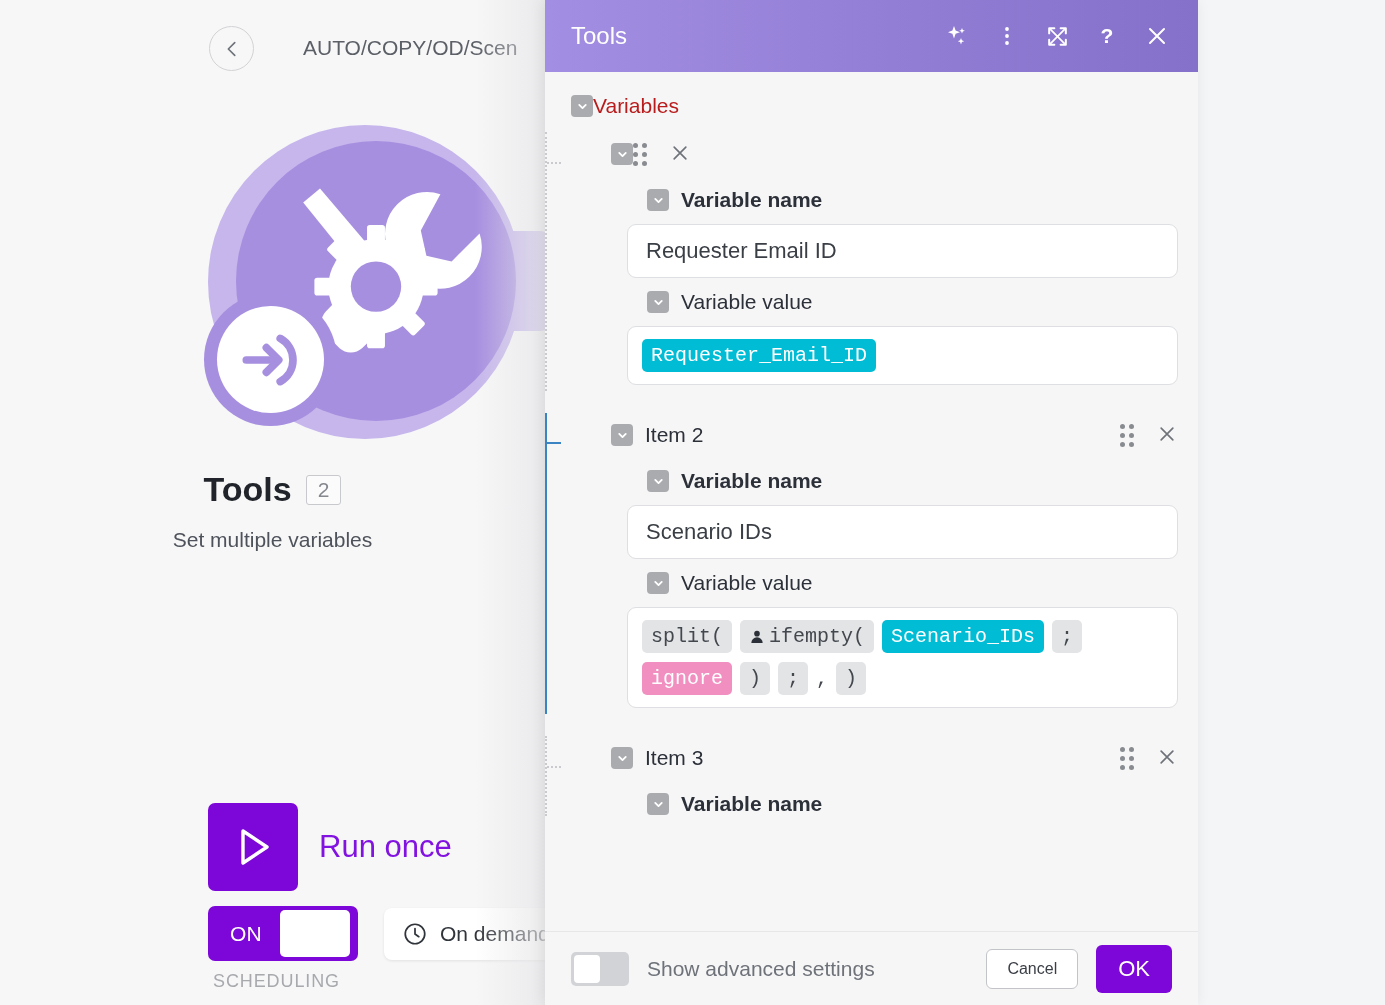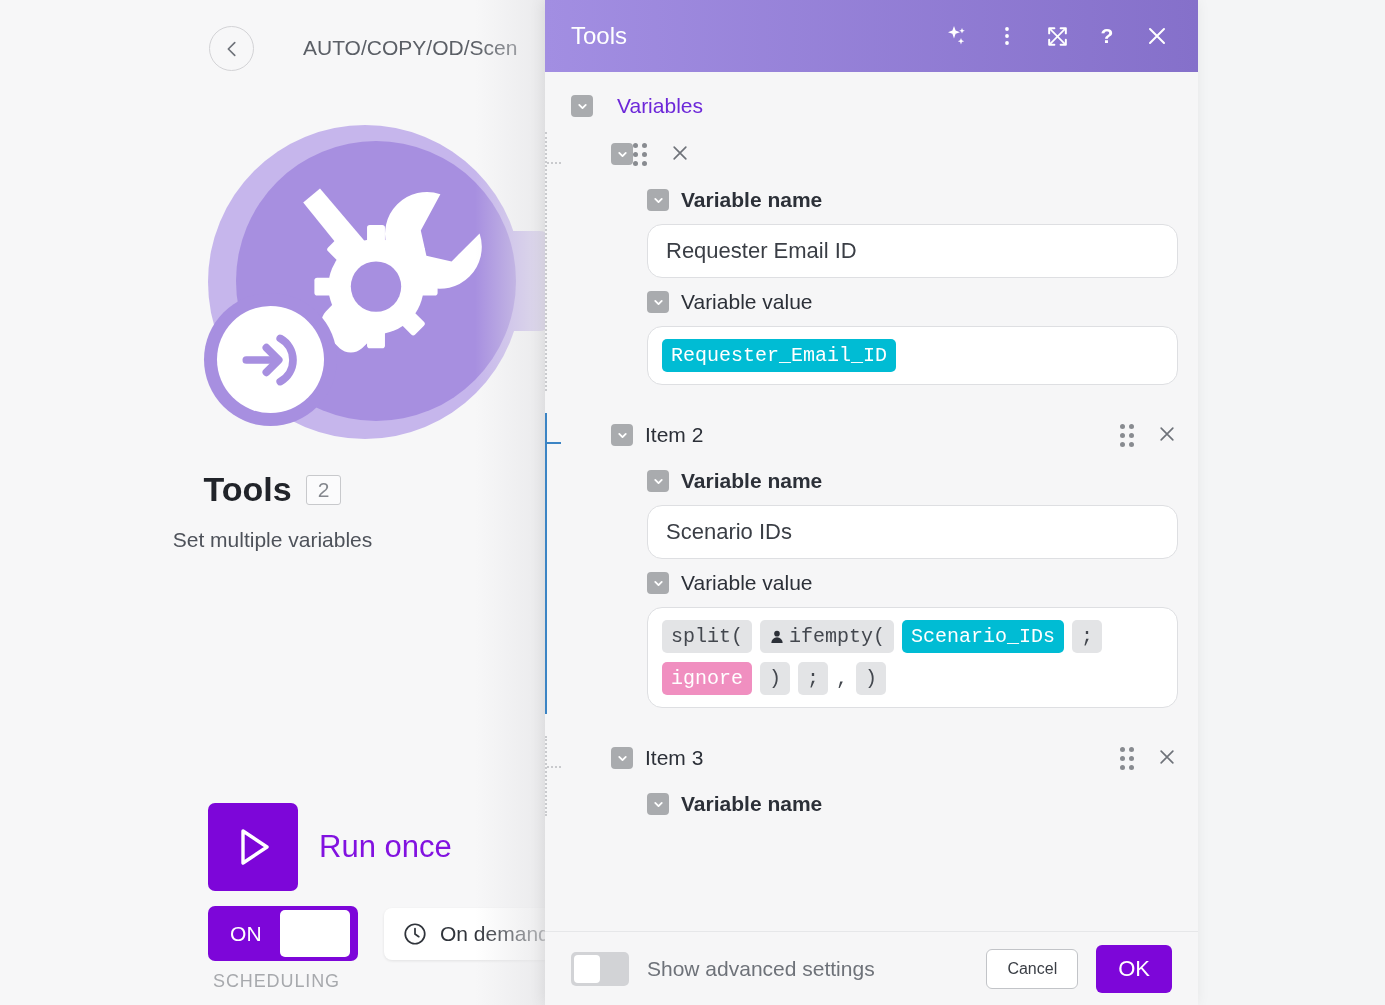--- a/index.html
+++ b/index.html
@@ -126,21 +126,21 @@
   .dlg-body {
     flex: 1; overflow: hidden; padding: 22px 0 0 0; position: relative;
   }
 
   .row { display: flex; align-items: center; }
   .chev {
     width: 22px; height: 22px; border-radius: 4px; background: #a9abae;
     display: flex; align-items: center; justify-content: center;
     flex: 0 0 22px;
   }
-  .lbl-root { font-size: 21px; color: #6d28d9; margin-left: 24px; }
+  .lbl-root { font-size: 21px; color: #b91c1c; margin-left: 0; }
 
   
   .item-block { position: relative; }
   .tree-line {
     position: absolute; left: 0; top: 0; bottom: 0; width: 2px;
   }
   .tree-dotted {
     border-left: 2px dotted #c9cacd;
   }
   .tree-solid { background: #3b84c4; }
@@ -164,22 +164,22 @@
   .drag-dot { width: 5px; height: 5px; border-radius: 50%; background: #888b90; }
   .x-btn { color: #6e7279; font-size: 26px; line-height: 1; width: 22px; text-align: center; }
 
   .field-label {
     display: flex; align-items: center; padding-left: 70px; margin-top: 12px;
   }
   .field-label .txt { font-size: 21px; color: #2c3038; margin-left: 12px; }
   .field-label .txt.bold { font-weight: bold; }
 
   .field-input {
-    margin: 12px 20px 0 70px; min-height: 54px;
-    background: #fff; border: 1px solid #dedfe2; border-radius: 15px;
+    margin: 12px 20px 0 50px; min-height: 54px;
+    background: #fff; border: 1px solid #dedfe2; border-radius: 9px;
     display: flex; align-items: center; padding: 10px 18px;
     font-size: 22px; color: #3a3e45;
   }
   .field-input.formula {
     flex-wrap: wrap; gap: 9px 8px; padding: 12px 14px; align-content: center;
   }
 
   .tok {
     font-family: "Liberation Mono", monospace; font-size: 20px;
     border-radius: 5px; padding: 3px 9px; display: inline-flex;

